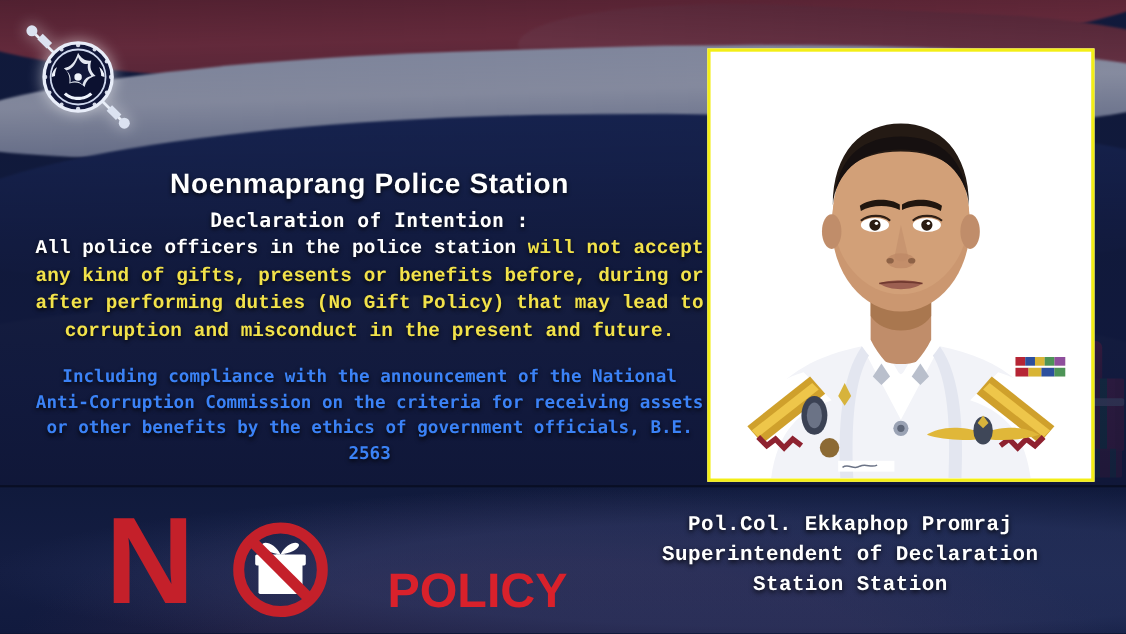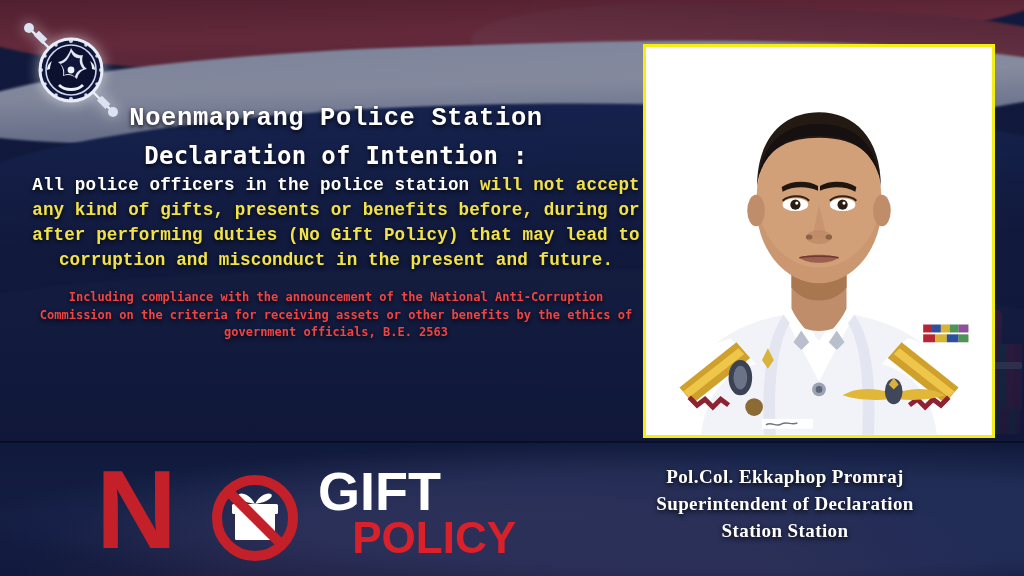--- a/index.html
+++ b/index.html
@@ -79,59 +79,60 @@
                    radial-gradient(ellipse at 50% 120%, rgba(100,60,90,.18) 0 40%, rgba(0,0,0,0) 70%); }
   .band-hairline { position:absolute; left:0; right:0; top:441px; height:2px; background:rgba(8,13,32,.85); }
 
   
   .emblem { position:absolute; left:14px; top:14px; width:118px; height:112px; }
   .emblem svg { width:100%; height:100%; filter:drop-shadow(0 0 7px rgba(255,255,255,.55)); }
 
   
   .decl { position:absolute; left:30px; top:104px; width:612px; text-align:center; }
   .decl h1 {
-    font-family:Liberation Mono, monospace; font-weight:bold; font-size:25.5px;
+    font-family:Liberation Sans, sans-serif; font-weight:bold; font-size:25.5px;
     color:#ffffff; letter-spacing:.6px; line-height:1.2;
     text-shadow:0 2px 4px rgba(0,0,0,.85);
+    margin-top:48px;
   }
   .decl .subtitle {
-    font-size:24px; font-weight:bold; color:#fff; margin-top:7px; letter-spacing:.3px;
+    font-size:18px; font-weight:bold; color:#fff; margin-top:7px; letter-spacing:.3px;
     text-shadow:0 2px 4px rgba(0,0,0,.8);
   }
   .decl p.body {
     font-size:17.6px; font-weight:bold; line-height:1.43; color:#ffffff;
     letter-spacing:.1px; margin-top:3px;
     text-shadow:0 2px 4px rgba(0,0,0,.8);
     font-family:Liberation Mono, monospace;
   }
   .decl p.body .hl { color:#f2e24a; }
-  .decl p.para2 { margin-top:16px; font-size:12px; font-weight:bold;
-    line-height:1.46; color:#ef4444; text-shadow:0 2px 4px rgba(0,0,0,.8); }
+  .decl p.para2 { margin-top:16px; font-size:16px; font-weight:bold;
+    line-height:1.46; color:#3b82f6; text-shadow:0 2px 4px rgba(0,0,0,.8); }
 
   
   .portrait { position:absolute; left:643px; top:44px; width:352px; height:394px;
               border:3px solid #f3ee16; background:#ffffff; overflow:hidden; }
   .portrait svg { display:block; width:100%; height:100%; }
 
   
   .logo { position:absolute; left:96px; top:452px; width:420px; height:112px; }
   .logo .letter-n { position:absolute; left:0; top:2px;
       font-family:"Liberation Sans", sans-serif; font-weight:bold; font-size:112px;
       color:#c4202a; line-height:1; letter-spacing:-4px; }
   .no-sign { position:absolute; left:115px; top:22px; width:88px; height:88px; }
   .logo .gift-word { position:absolute; left:222px; top:12px;
       font-family:"Liberation Sans", sans-serif; font-weight:bold; font-size:54px;
       color:#ffffff; letter-spacing:0px; line-height:1; }
   .logo .policy-word { position:absolute; left:222px; top:64px; width:198px; text-align:right;
       font-family:"Liberation Sans", sans-serif; font-weight:bold; font-size:44px;
       color:#d9212b; letter-spacing:0px; line-height:1; }
 
   
-  .sig { position:absolute; left:560px; top:464px; width:450px; text-align:center;
-         font-family:Liberation Serif, serif; font-weight:bold; font-size:19px;
+  .sig { position:absolute; left:548px; top:464px; width:450px; text-align:center;
+         font-family:Liberation Mono, monospace; font-weight:bold; font-size:19px;
          color:#ffffff; line-height:1.42; letter-spacing:.4px;
          text-shadow:0 2px 5px rgba(0,0,0,.9); }
 </style>
 </head>
 <body>
 
 <div class="poster">
 
   <div class="bg">
     <div class="flagband band-red-top"></div>
@@ -298,21 +299,20 @@
         <g fill="#ffffff">
           <rect x="24" y="38" width="40" height="28" rx="1.5"></rect>
           <rect x="21" y="30" width="46" height="10" rx="1.5"></rect>
           <rect x="40" y="30" width="8" height="36"></rect>
           <path d="M44 30 C40 22 32 18 28 20 C25 22 30 28 44 30 Z"></path>
           <path d="M44 30 C48 22 56 18 60 20 C63 22 58 28 44 30 Z"></path>
         </g>
         <line x1="17" y1="17" x2="71" y2="71" stroke="#c4202a" stroke-width="10" stroke-linecap="butt"></line>
       </svg>
     </div>
-    <div class="gift-word">GIFT</div>
     <div class="policy-word">POLICY</div>
   </div>
 
   <div class="sig">
     <div>Pol.Col. Ekkaphop Promraj</div>
     <div>Superintendent of Declaration</div>
     <div>Station Station</div>
   </div>
 
 </div>

